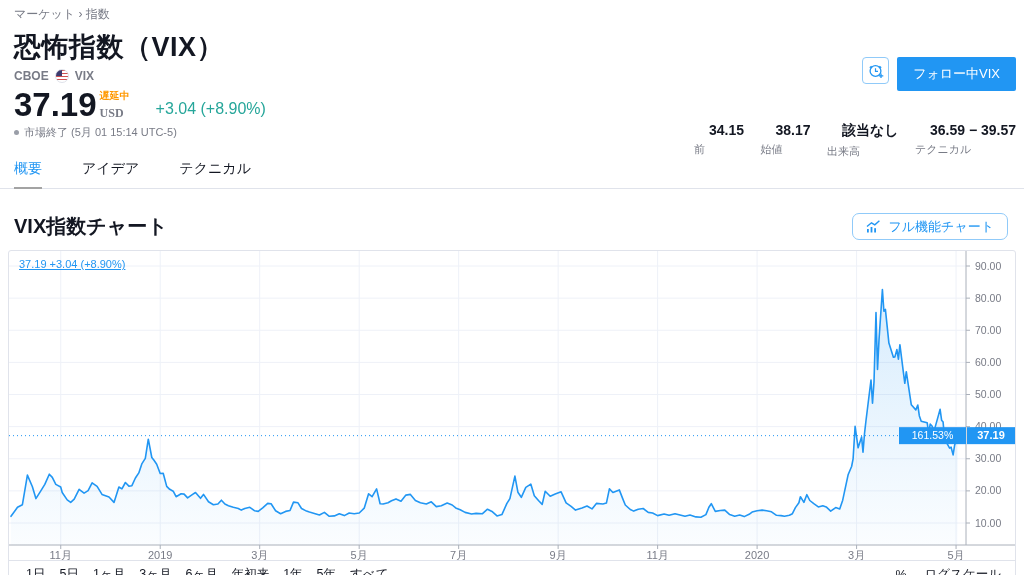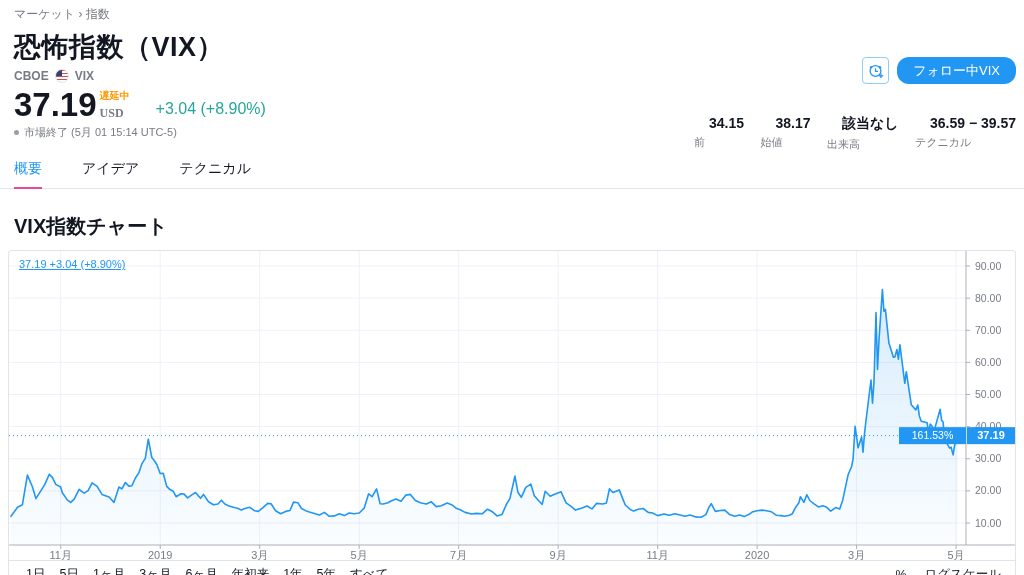--- a/index.html
+++ b/index.html
@@ -20,30 +20,30 @@
   .delayed { font-size: 10px; font-weight: bold; color: #ff9800; line-height: 10px; }
   .currency { font-size: 12px; font-weight: bold; color: #787b86; line-height: 12px; font-family: Liberation Serif, serif; }
   .change { margin-left: 26px; font-size: 16px; color: #26a69a; line-height: 20px; }
   .market-status { display: flex; align-items: center; gap: 5px; margin-top: 6px; font-size: 11px; color: #787b86; }
   .status-dot { width: 5px; height: 5px; border-radius: 50%; background: #9a9ea8; }
 
   .header-right { position: absolute; top: 28px; right: 8px; width: 420px; display: flex; flex-direction: column; align-items: flex-end; }
   .actions { display: flex; gap: 8px; }
   .alert-btn { width: 27px; height: 27px; border: 1px solid #90caf9; background: #fff; border-radius: 4px;
                display: flex; align-items: center; justify-content: center; cursor: pointer; }
-  .follow-btn { height: 27px; padding: 0 16px; border: none; border-radius: 12px; background: #2196f3; color: #fff;
+  .follow-btn { height: 34px; padding: 0 16px; border: none; border-radius: 2px; background: #2196f3; color: #fff;
                 font-size: 13px; font-family: inherit; cursor: pointer; }
   .stats { width: 322px; display: flex; justify-content: space-between; margin-top: 31px; }
   .stat { text-align: left; }
   .stat-value { font-size: 14px; font-weight: bold; color: #131722; margin-left: 15px; }
   .stat-label { font-size: 11px; color: #787b86; margin-top: 4px; }
 
   .tabs { display: flex; gap: 40px; padding: 0 14px; margin-top: 16px; border-bottom: 1px solid #e0e3eb; }
   .tab { font-size: 14px; color: #131722; padding: 4px 0 9px 0; cursor: pointer; }
-  .tab.active { color: #2196f3; border-bottom: 2px solid #ec4899; margin-bottom: -1px; }
+  .tab.active { color: #2196f3; border-bottom: 2px solid #a3a3a3; margin-bottom: -1px; }
 
   .section-head { display: flex; justify-content: space-between; align-items: center; padding: 24px 16px 10px 14px; }
   .section-title { font-size: 20px; font-weight: bold; color: #131722; }
   .full-chart-btn { display: flex; align-items: center; gap: 7px; height: 27px; padding: 0 13px;
                     background: #fff; border: 1px solid #90caf9; border-radius: 7px; color: #2196f3;
                     font-size: 13px; font-family: inherit; cursor: pointer; }
 
   .chart-card { position: relative; margin: 0 8px; height: 339px; border: 1px solid #e0e3eb; border-radius: 3px; background: #fff; }
   .chart-legend { position: absolute; left: 10px; top: 7px; font-size: 11px; color: #2196f3; z-index: 2; text-decoration: underline; }
   .chart-svg { display: block; }
@@ -118,20 +118,30 @@
   </div>
 
   <nav class="tabs">
     <span class="tab active">概要</span>
     <span class="tab">アイデア</span>
     <span class="tab">テクニカル</span>
   </nav>
 
   <div class="section-head">
     <h2 class="section-title">VIX指数チャート</h2>
+    <button class="full-chart-btn">
+      <svg width="15" height="13" viewBox="0 0 15 13">
+        <rect x="1" y="9" width="1.8" height="3.5" fill="#2196f3"></rect>
+        <rect x="4.6" y="7" width="1.8" height="5.5" fill="#2196f3"></rect>
+        <rect x="8.2" y="8.2" width="1.8" height="4.3" fill="#2196f3"></rect>
+        <path d="M1 6.5 L5.5 2.8 L8.8 4.8 L13.4 0.8" fill="none" stroke="#2196f3" stroke-width="1.4"></path>
+        <path d="M13.8 0.4 L13.8 3.4 M13.8 0.4 L10.8 0.4" fill="none" stroke="#2196f3" stroke-width="0"></path>
+      </svg>
+      <span>フル機能チャート</span>
+    </button>
   </div>
 
   <div class="chart-card">
     <div class="chart-legend">37.19 +3.04 (+8.90%)</div>
     <svg id="chart" class="chart-svg" width="1006" height="310" viewBox="0 0 1006 310">
         <defs>
           <linearGradient id="fillgrad" x1="0" y1="0" x2="0" y2="1">
             <stop offset="0%" stop-color="#2196f3" stop-opacity="0.18"></stop>
             <stop offset="100%" stop-color="#2196f3" stop-opacity="0.02"></stop>
           </linearGradient>

